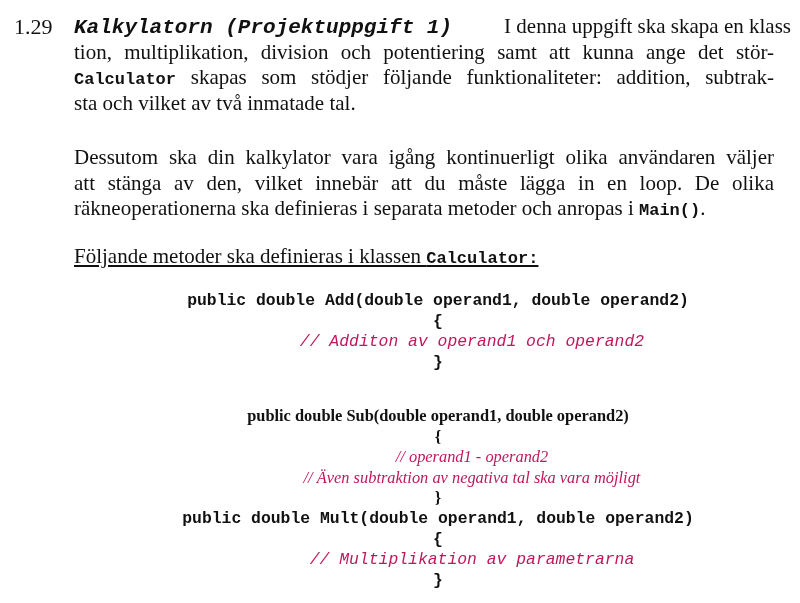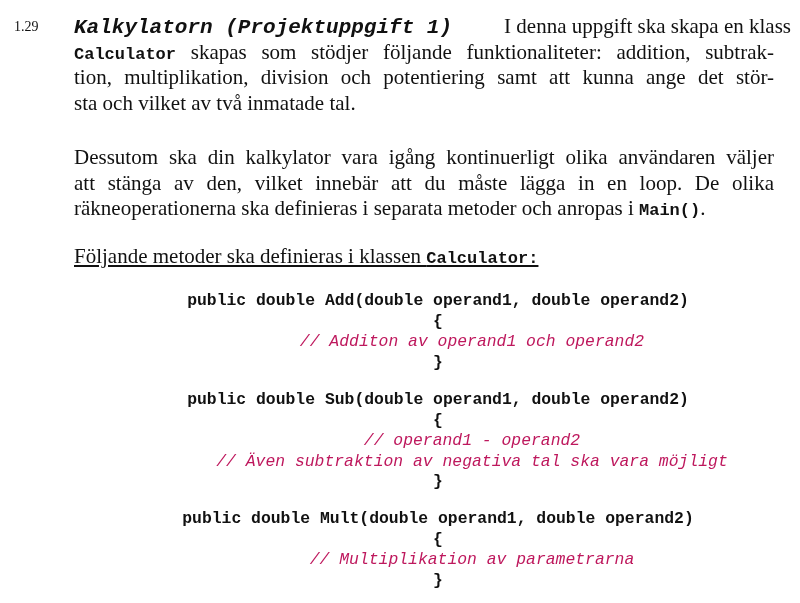--- a/index.html
+++ b/index.html
@@ -1,21 +1,21 @@
 <!DOCTYPE html>
 <html><head>
 <meta charset="utf-8">
 <style>
   html, body { margin: 0; padding: 0; background: #ffffff; }
   body { width: 800px; height: 603px; overflow: hidden; position: relative; color: #111; }
   .serif { font-family: "Liberation Serif", "DejaVu Serif", serif; }
 
   .exercise-number {
     position: absolute; left: 14px; top: 14px;
-    font-size: 14px; line-height: 26px;
+    font-size: 22px; line-height: 26px;
   }
   .body-block {
     position: absolute; left: 74px; width: 700px;
     font-size: 21px; line-height: 25.6px;
   }
   .p1 { top: 14px; }
   .p2 { top: 145px; }
   .p3 { top: 244px; text-decoration: underline; }
   .line { display: block; white-space: nowrap; text-align: justify; text-align-last: justify; height: 25.6px; }
   .line.last { text-align-last: left; }
@@ -31,32 +31,32 @@
   .code-block {
     position: absolute; left: 93px; width: 690px;
     font-family: "Liberation Mono", "DejaVu Sans Mono", monospace;
     font-size: 16.4px; line-height: 20.6px; color: #111; text-align: center;
   }
   .code-line { height: 20.6px; white-space: pre; }
   .sig { font-weight: bold; }
   .brace { font-weight: bold; }
   .comment { font-style: italic; color: #be185d; padding-left: 68px; font-weight: normal; }
   .m1 { top: 291px; }
-  .m2 { top: 390px; }
+  .m2 { top: 406px; font-family: Liberation Serif, serif; }
   .m3 { top: 509px; }
 </style>
 </head>
 <body>
 
 <div class="exercise-number serif">1.29</div>
 
 <div class="body-block serif p1">
   <span class="line"><span class="heading">Kalkylatorn (Projektuppgift 1)</span><span class="heading-gap"></span><span>I denna uppgift ska skapa en klass</span></span>
+  <span class="line">tion, multiplikation, division och potentiering samt att kunna ange det stör-</span>
   <span class="line"><span class="code-inline">Calculator</span><span> skapas som stödjer följande funktionaliteter: addition, subtrak-</span></span>
-  <span class="line">tion, multiplikation, division och potentiering samt att kunna ange det stör-</span>
   <span class="line last">sta och vilket av två inmatade tal.</span>
 </div>
 
 <div class="body-block serif p2">
   <span class="line">Dessutom ska din kalkylator vara igång kontinuerligt olika användaren väljer</span>
   <span class="line">att stänga av den, vilket innebär att du måste lägga in en loop. De olika</span>
   <span class="line last"><span>räkneoperationerna ska definieras i separata metoder och anropas i </span><span class="code-inline">Main()</span><span>.</span></span>
 </div>
 
 <div class="body-block serif p3">

